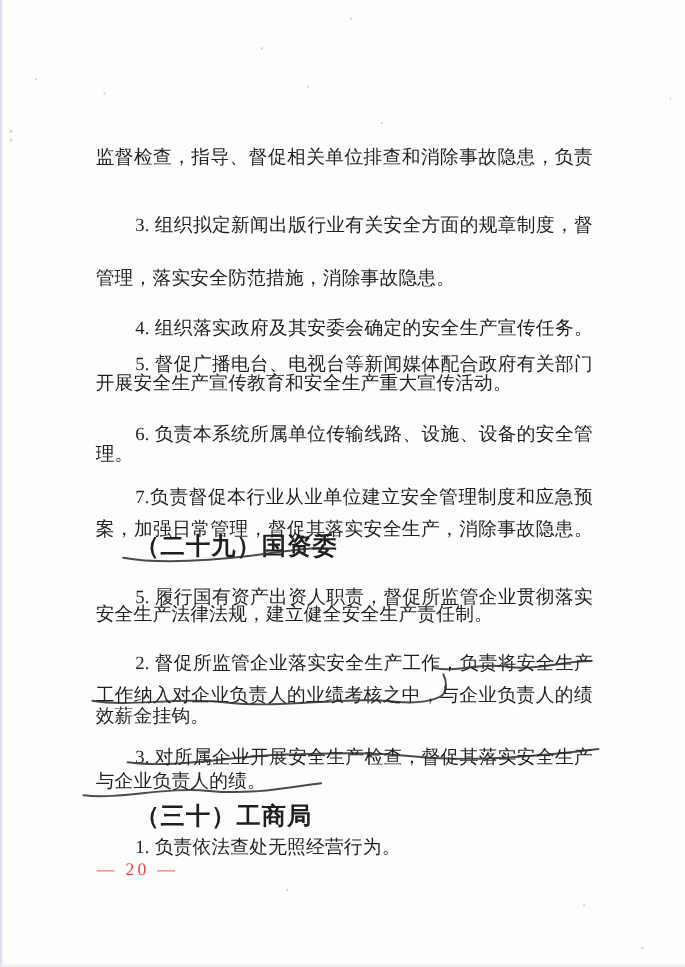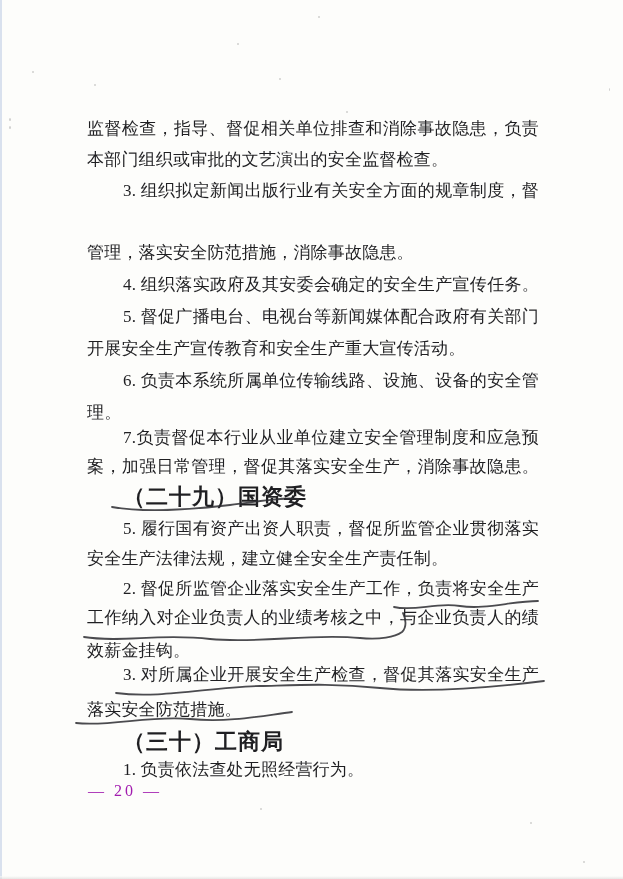--- a/index.html
+++ b/index.html
@@ -9,26 +9,26 @@
     background:#fdfdfb; overflow:hidden;
     font-family:"Liberation Serif","DejaVu Serif",serif;
     color:#1f1f22;
   }
   .page { position:absolute; inset:0; }
   .ln {
     position:absolute; left:87px; width:452px;
     font-size:17px; line-height:22px; letter-spacing:.2px;
     box-sizing:border-box;
   }
-  .fill { text-align:justify; text-align-last:justify; }
+  .fill { text-align:justify; text-align-last:justify;margin-top:14px; }
   .ind  { padding-left:36px; }
   .bold { font-weight:bold; font-size:22px; letter-spacing:1px; }
   .pagenum {
     position:absolute; left:88px; top:782px;
-    font-size:16px; letter-spacing:3px; color:#a21caf;
+    font-size:16px; letter-spacing:3px; color:#ef4444;
   }
   .pen-overlay { position:absolute; inset:0; pointer-events:none; }
   .edge-left {
     position:absolute; left:0; top:0; width:2px; height:879px;
     background:#ccd7ea; opacity:.75;
   }
   .edge-bottom {
     position:absolute; left:0; top:876px; width:623px; height:3px;
     background:linear-gradient(#fdfdfb,#d8d8d6); opacity:.6;
   }
@@ -36,38 +36,37 @@
 </style>
 </head>
 <body>
 
 <div class="page">
 
   <div class="edge-left"></div>
   <div class="edge-bottom"></div>
 
   <div class="ln fill" style="top:118px">监督检查，指导、督促相关单位排查和消除事故隐患，负责</div>
-  <div class="ln" style="top:149px">本部门组织或审批的文艺演出的安全监督检查。</div>
   <div class="ln ind fill" style="top:180px">3. 组织拟定新闻出版行业有关安全方面的规章制度，督</div>
   <div class="ln" style="top:242px">管理，落实安全防范措施，消除事故隐患。</div>
   <div class="ln ind fill" style="top:274px">4. 组织落实政府及其安委会确定的安全生产宣传任务。</div>
   <div class="ln ind fill" style="top:306px">5. 督促广播电台、电视台等新闻媒体配合政府有关部门</div>
   <div class="ln" style="top:338px">开展安全生产宣传教育和安全生产重大宣传活动。</div>
   <div class="ln ind fill" style="top:370px">6. 负责本系统所属单位传输线路、设施、设备的安全管</div>
   <div class="ln" style="top:402px">理。</div>
   <div class="ln ind fill" style="top:427px">7.负责督促本行业从业单位建立安全管理制度和应急预</div>
   <div class="ln fill" style="top:456px">案，加强日常管理，督促其落实安全生产，消除事故隐患。</div>
   <div class="ln ind bold" style="top:486px">（二十九）国资委</div>
   <div class="ln ind fill" style="top:518px">5. 履行国有资产出资人职责，督促所监管企业贯彻落实</div>
   <div class="ln" style="top:548px">安全生产法律法规，建立健全安全生产责任制。</div>
   <div class="ln ind fill" style="top:578px">2. 督促所监管企业落实安全生产工作，负责将安全生产</div>
   <div class="ln" style="top:640px">效薪金挂钩。</div>
   <div class="ln fill" style="top:607px">工作纳入对企业负责人的业绩考核之中，与企业负责人的绩</div>
   <div class="ln ind fill" style="top:664px">3. 对所属企业开展安全生产检查，督促其落实安全生产</div>
-  <div class="ln" style="top:699px">落实安全防范措施。</div>
+  <div class="ln" style="top:699px">与企业负责人的绩。</div>
   <div class="ln ind bold" style="top:731px">（三十）工商局</div>
   <div class="ln ind" style="top:759px">1. 负责依法查处无照经营行为。</div>
 
   <div class="pagenum">— 20 —</div>
 
   <svg class="pen-overlay" width="623" height="879" viewBox="0 0 623 879">
     <path d="M112,507 C140,512 180,511 230,505 C260,501 286,497 298,499" fill="none" stroke-width="1.8" stroke-linecap="round" opacity="0.85" stroke="#2b2b30"></path>
     <path d="M394,607 C415,612 435,602 460,606 C485,610 512,601 538,601" fill="none" stroke-width="1.8" stroke-linecap="round" opacity="0.85" stroke="#2b2b30"></path>
     <path d="M84,637 C120,643 160,633 210,639 C260,644 310,633 360,638 C380,640 395,637 402,632 C407,627 406,619 403,613" fill="none" stroke-width="1.8" stroke-linecap="round" opacity="0.85" stroke="#2b2b30"></path>
     <path d="M116,693 C160,699 210,687 260,686 C300,685 332,683 380,688 C420,692 480,689 544,681" fill="none" stroke-width="1.8" stroke-linecap="round" opacity="0.85" stroke="#2b2b30"></path>

